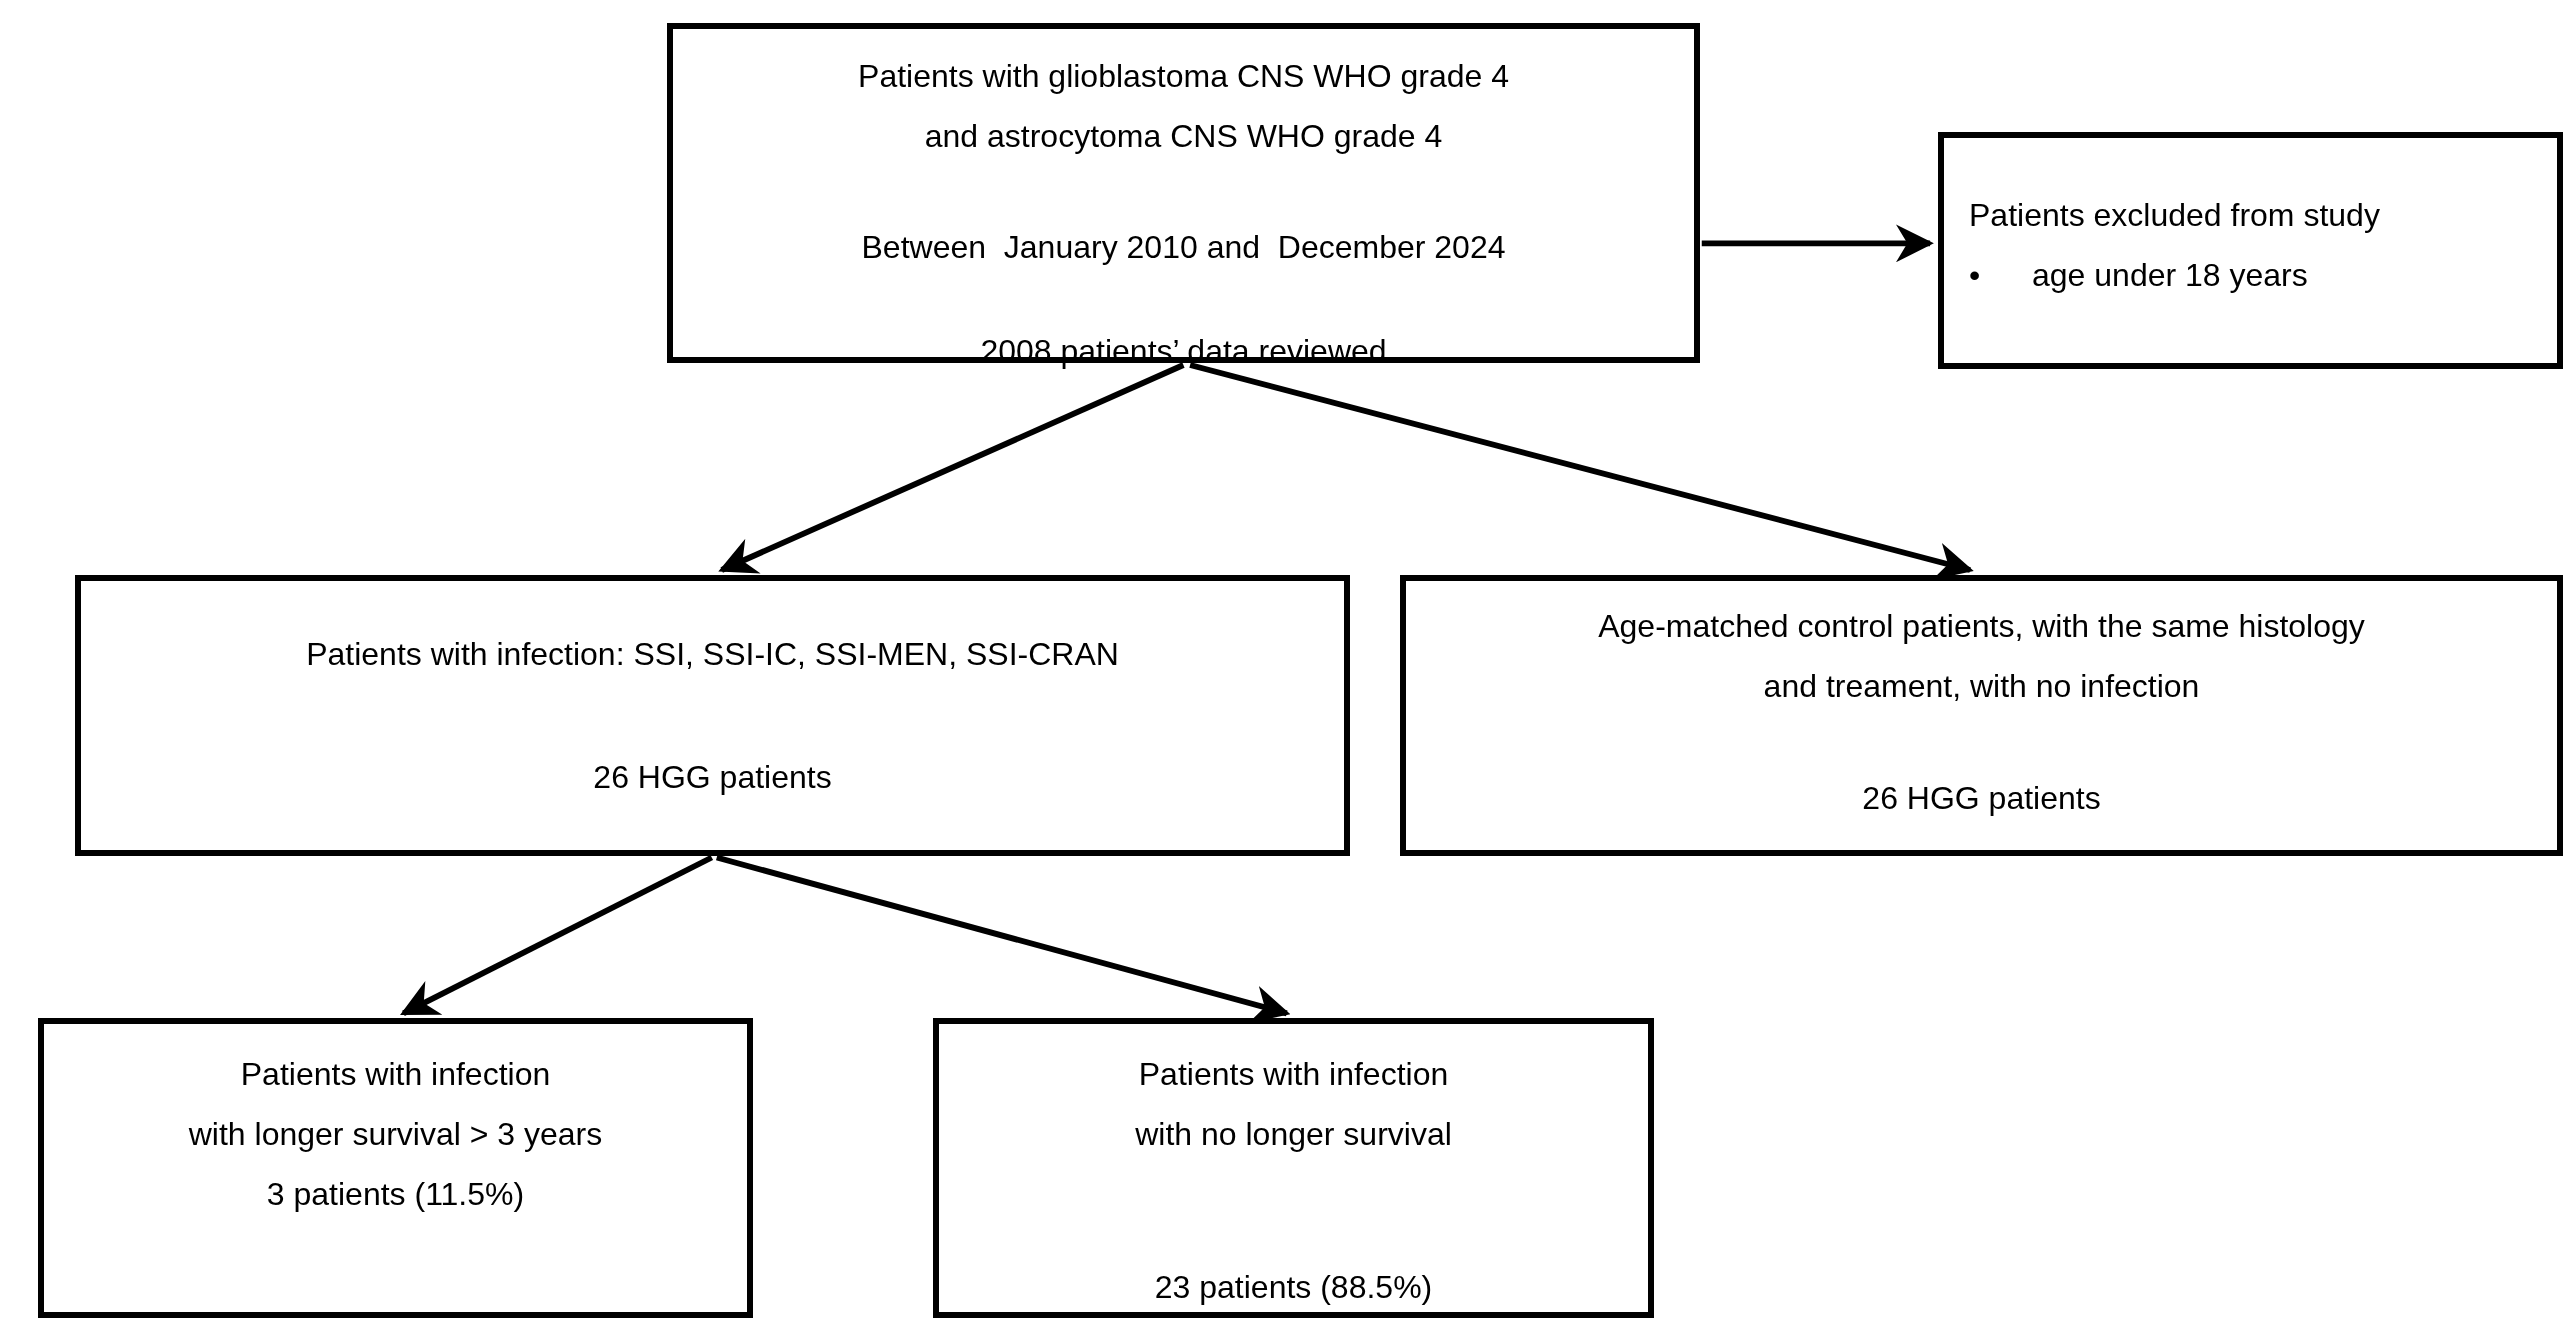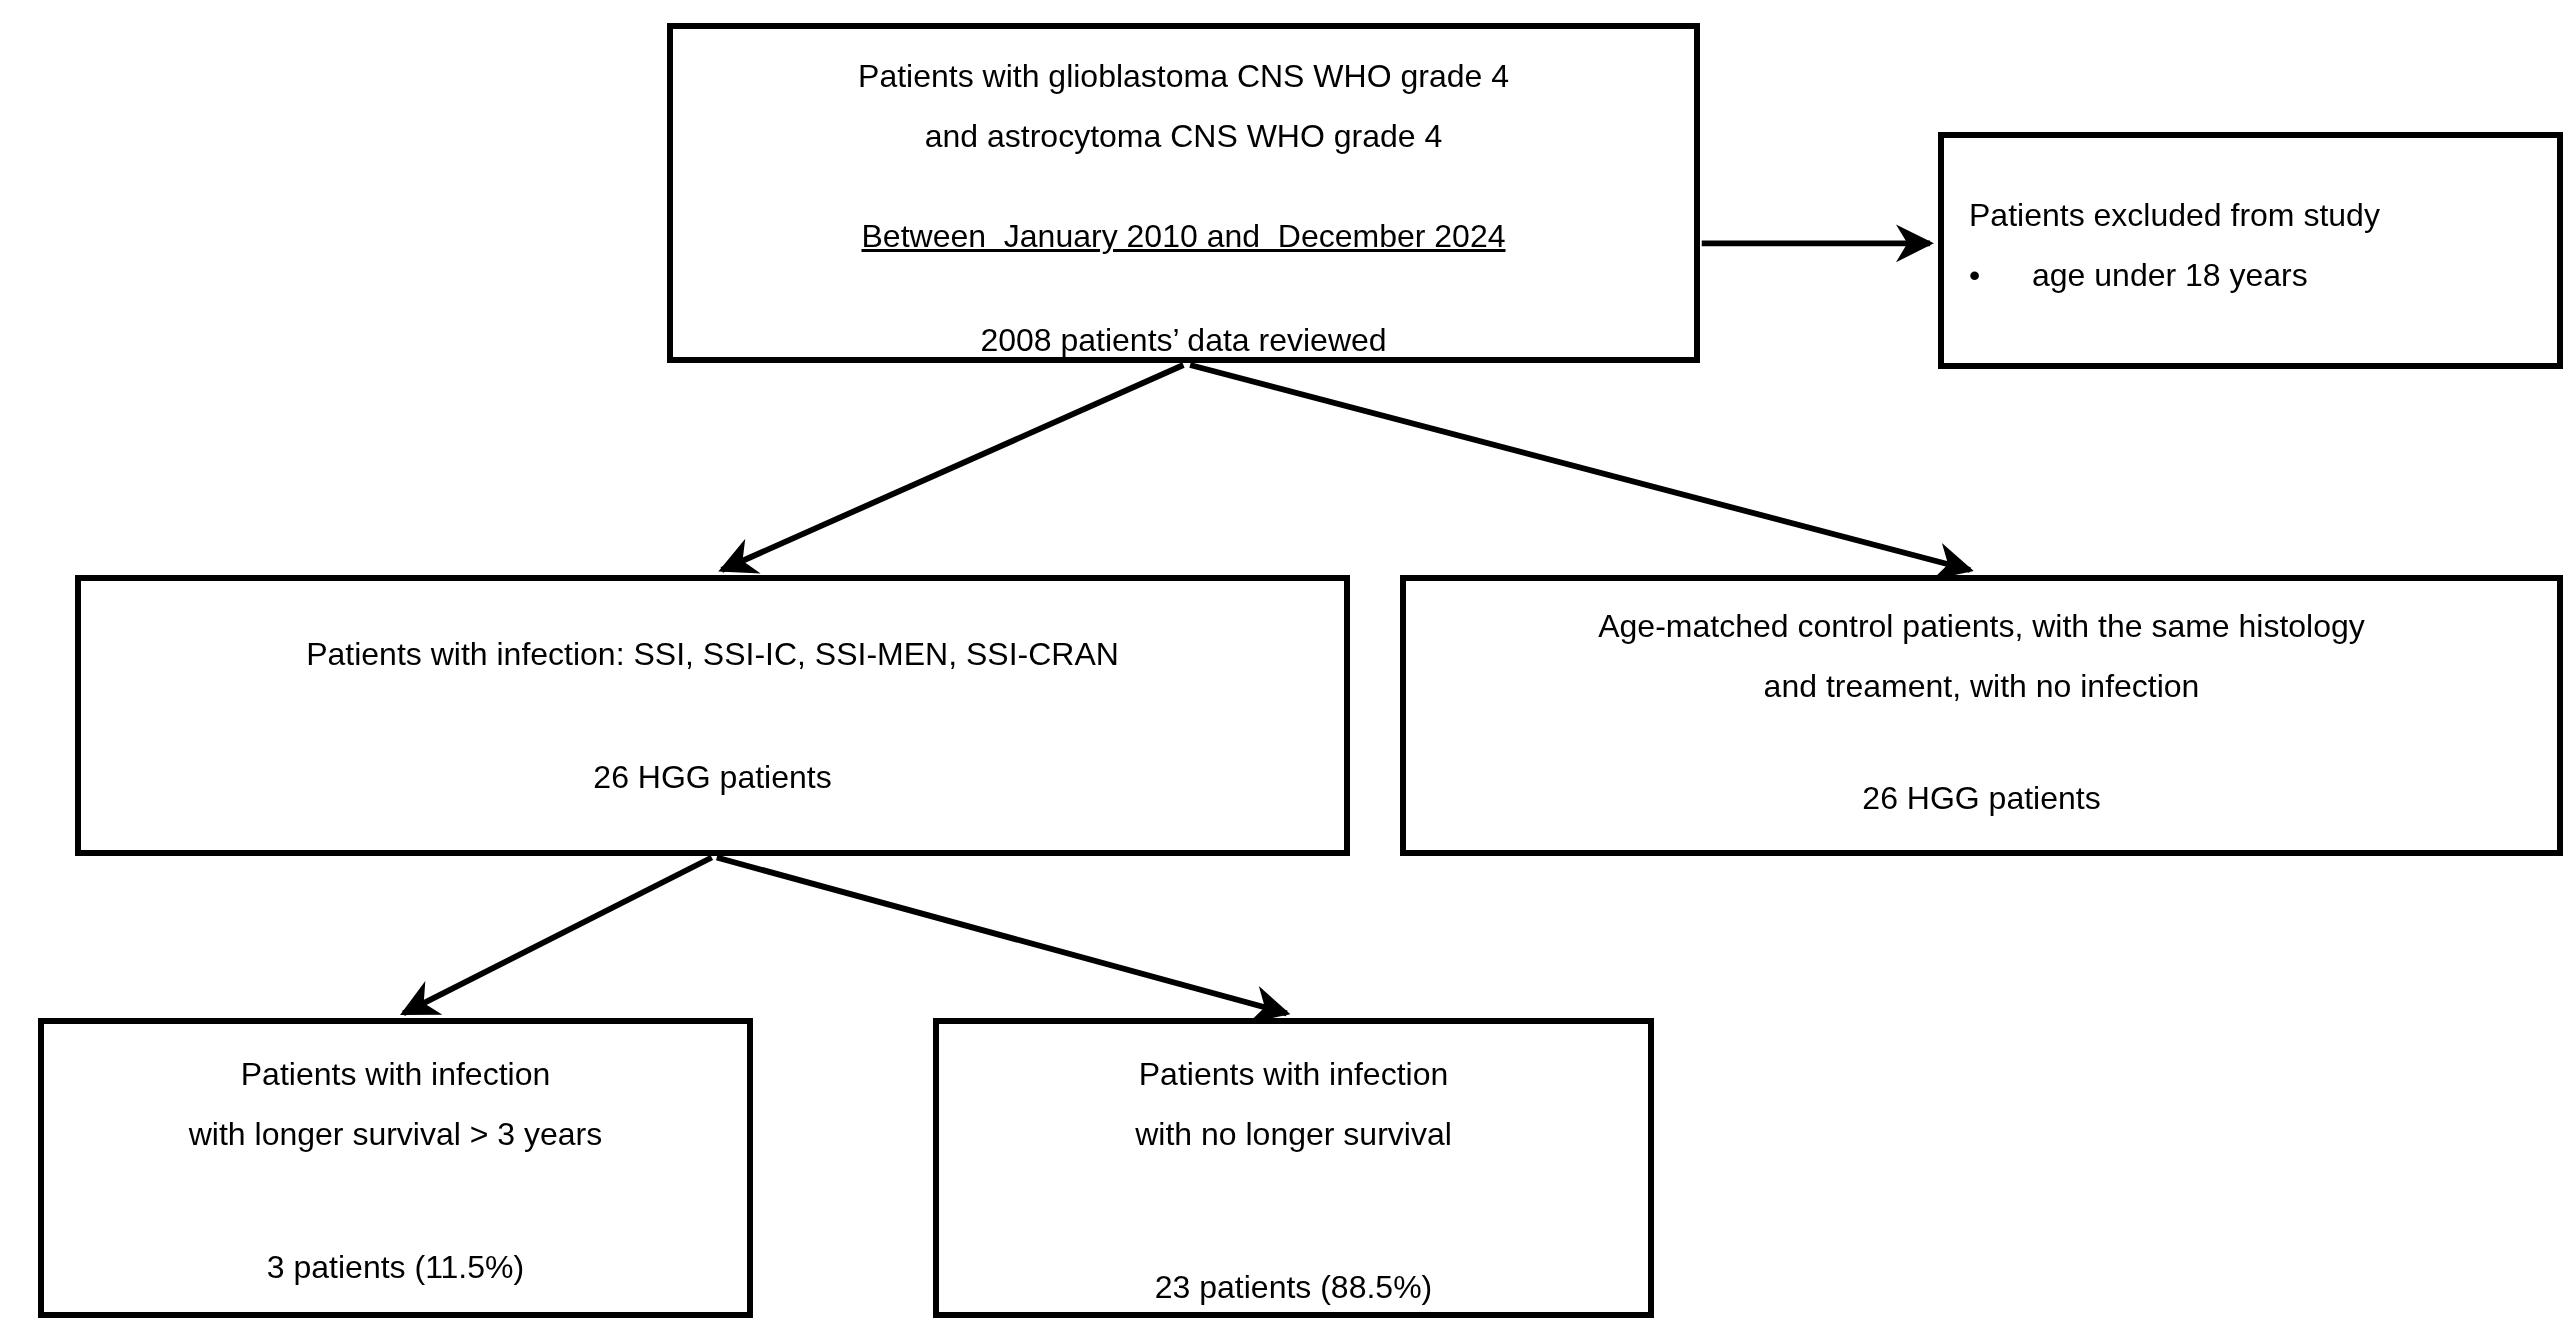--- a/index.html
+++ b/index.html
@@ -34,37 +34,37 @@
     flex-direction: column;
   }
   .box .line {
     white-space: pre-wrap;
     width: 100%;
   }
   .centered { text-align: center; align-items: center; }
 
   
   .enrollment-box { left: 667px; top: 23px; width: 1033px; height: 340px; padding-top: 16.7px; }
-  .enrollment-box .period   { margin-top: 40px; text-decoration: underline; }
+  .enrollment-box .period   { margin-top: 51px; }
   .enrollment-box .reviewed { margin-top: 44px; }
 
   
   .excluded-box { left: 1938px; top: 132px; width: 625px; height: 237px; padding: 47px 20px 0 25px; text-align: left; }
   .bullet-row { display: flex; align-items: baseline; }
   .bullet-marker { width: 63px; flex: 0 0 63px; }
 
   
   .infection-box { left: 75px;   top: 575px; width: 1275px; height: 281px; padding-top: 43px; }
   .infection-box .count { margin-top: 63px; }
   .control-box   { left: 1400px; top: 575px; width: 1163px; height: 281px; padding-top: 15px; text-align: center; }
   .control-box .count { margin-top: 52px; }
 
   
   .longer-box    { left: 38px;   top: 1018px; width: 715px; height: 300px; padding-top: 20px; }
-  .longer-box .count { margin-top: 73px; }
+  .longer-box .count { }
   .nolonger-box  { left: 933px; top: 1018px; width: 721px; height: 300px; padding-top: 20px; }
   .nolonger-box .count { margin-top: 93px; }
 </style>
 </head>
 <body>
 
 <div class="canvas">
 
   <svg class="arrows" viewBox="0 0 3091 1590" xmlns="http://www.w3.org/2000/svg">
     <defs>

